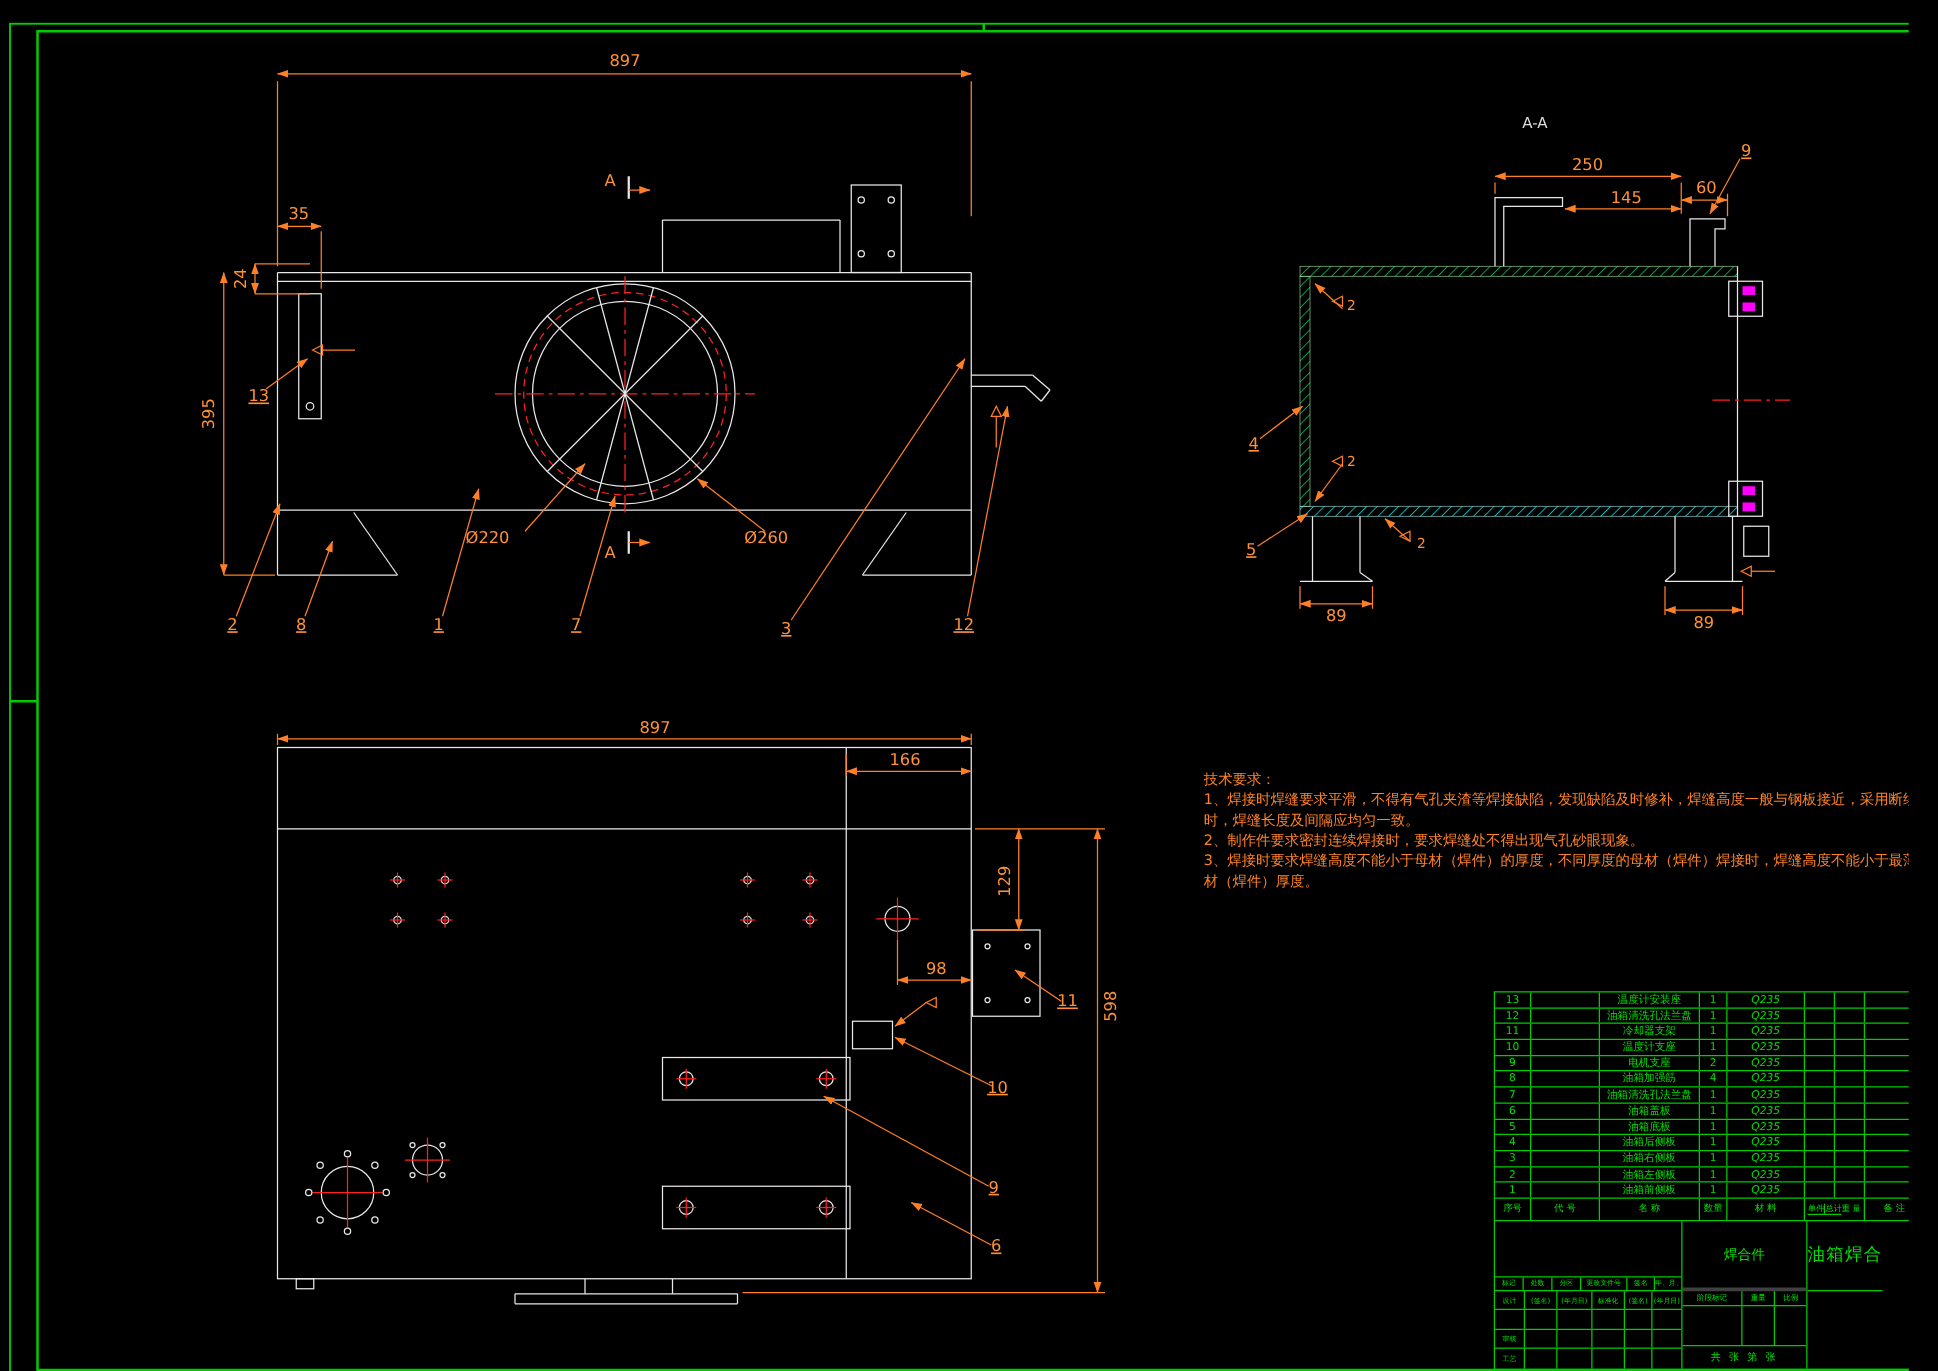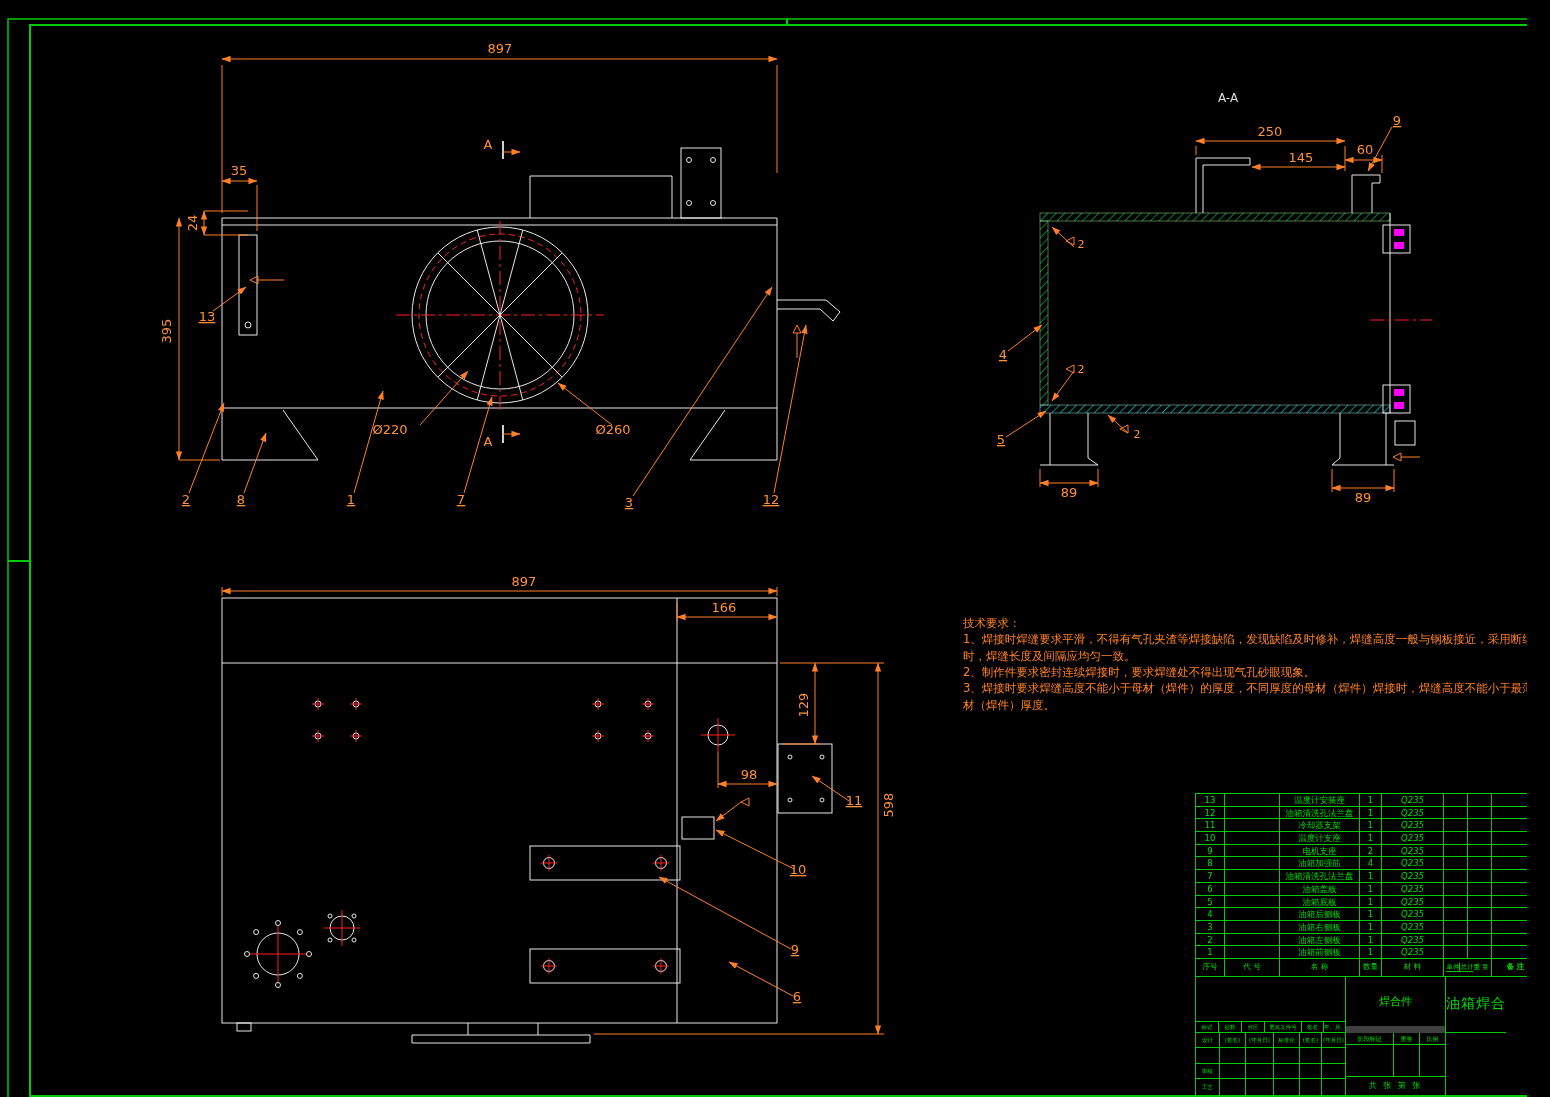--- a/index.html
+++ b/index.html
@@ -30,21 +30,21 @@
   .bom-grid{display:grid;grid-template-columns:29px 55px 80px 22px 62px 24px 24px 1fr;}
   .bom-row{height:12.692px;border-bottom:1px solid #00cc00;}
   .bom-row>div{border-right:1px solid #00cc00;font-size:8.5px;line-height:12px;
                text-align:center;overflow:hidden;white-space:nowrap;}
   .bom-row>div:last-child{border-right:none;}
   .bom-row .mat{font-style:italic;}
   .bom-head{display:grid;grid-template-columns:29px 55px 80px 22px 62px 48px 1fr;height:18px;
             border-bottom:1px solid #00cc00;}
   .bom-head>div{border-right:1px solid #00cc00;font-size:7.5px;display:flex;align-items:center;
                 justify-content:center;overflow:hidden;}
-  .bom-head>div:last-child{border-right:none;font-weight:bold;}
+  .bom-head>div:last-child{border-right:none;}
   .bh-split{display:flex;flex-direction:row;padding:0!important;}
   .bh-split .top{display:flex;height:9px;border-bottom:1px solid #00cc00;}
   .bh-split .top div{flex:1;font-size:6.5px;text-align:center;line-height:8px;}
   .bh-split .top div:first-child{border-right:1px solid #00cc00;}
   .bh-split .bot{height:8px;font-size:6.5px;text-align:left;line-height:8px;}
   .tb-body{display:flex;height:118px;}
   .tb-left{width:150px;border-right:1px solid #00cc00;position:relative;}
   .rev-row{position:absolute;top:44px;left:0;right:0;height:12px;display:grid;
            grid-template-columns:23px 23px 23px 37px 22px 1fr;border-top:1px solid #00cc00;
            border-bottom:1px solid #00cc00;}
@@ -53,21 +53,21 @@
   .rev-row div:last-child{border-right:none;}
   .sign-area{position:absolute;top:56px;bottom:0;left:0;right:0;display:grid;
              grid-template-rows:repeat(4,1fr);}
   .sign-row{display:grid;grid-template-columns:24px 26px 28px 26px 22px 1fr;
             border-bottom:1px solid #00cc00;}
   .sign-row:last-child{border-bottom:none;}
   .sign-row div{border-right:1px solid #00cc00;font-size:5.5px;text-align:center;
                 overflow:hidden;white-space:nowrap;display:flex;align-items:center;justify-content:center;}
   .sign-row div:last-child{border-right:none;}
   .tb-mid{width:100px;border-right:1px solid #00cc00;display:flex;flex-direction:column;}
-  .part-type{height:56px;border-bottom:7px solid #404040;display:flex;align-items:center;
+  .part-type{height:56px;border-bottom:3px solid #404040;display:flex;align-items:center;
              justify-content:center;font-size:11px;}
   .stage-head{height:12px;display:grid;grid-template-columns:48px 26px 1fr;border-bottom:1px solid #00cc00;}
   .stage-head div{border-right:1px solid #00cc00;font-size:6px;text-align:center;line-height:11px;}
   .stage-head div:last-child{border-right:none;}
   .stage-vals{height:32px;display:grid;grid-template-columns:48px 26px 1fr;border-bottom:1px solid #00cc00;}
   .stage-vals div{border-right:1px solid #00cc00;}
   .stage-vals div:last-child{border-right:none;}
   .sheets{flex:1;display:flex;align-items:center;justify-content:center;font-size:8px;letter-spacing:2px;}
   .tb-right{flex:1;display:flex;flex-direction:row;}
   .dwg-title{height:56px;border-bottom:1px solid #00cc00;display:flex;align-items:center;

